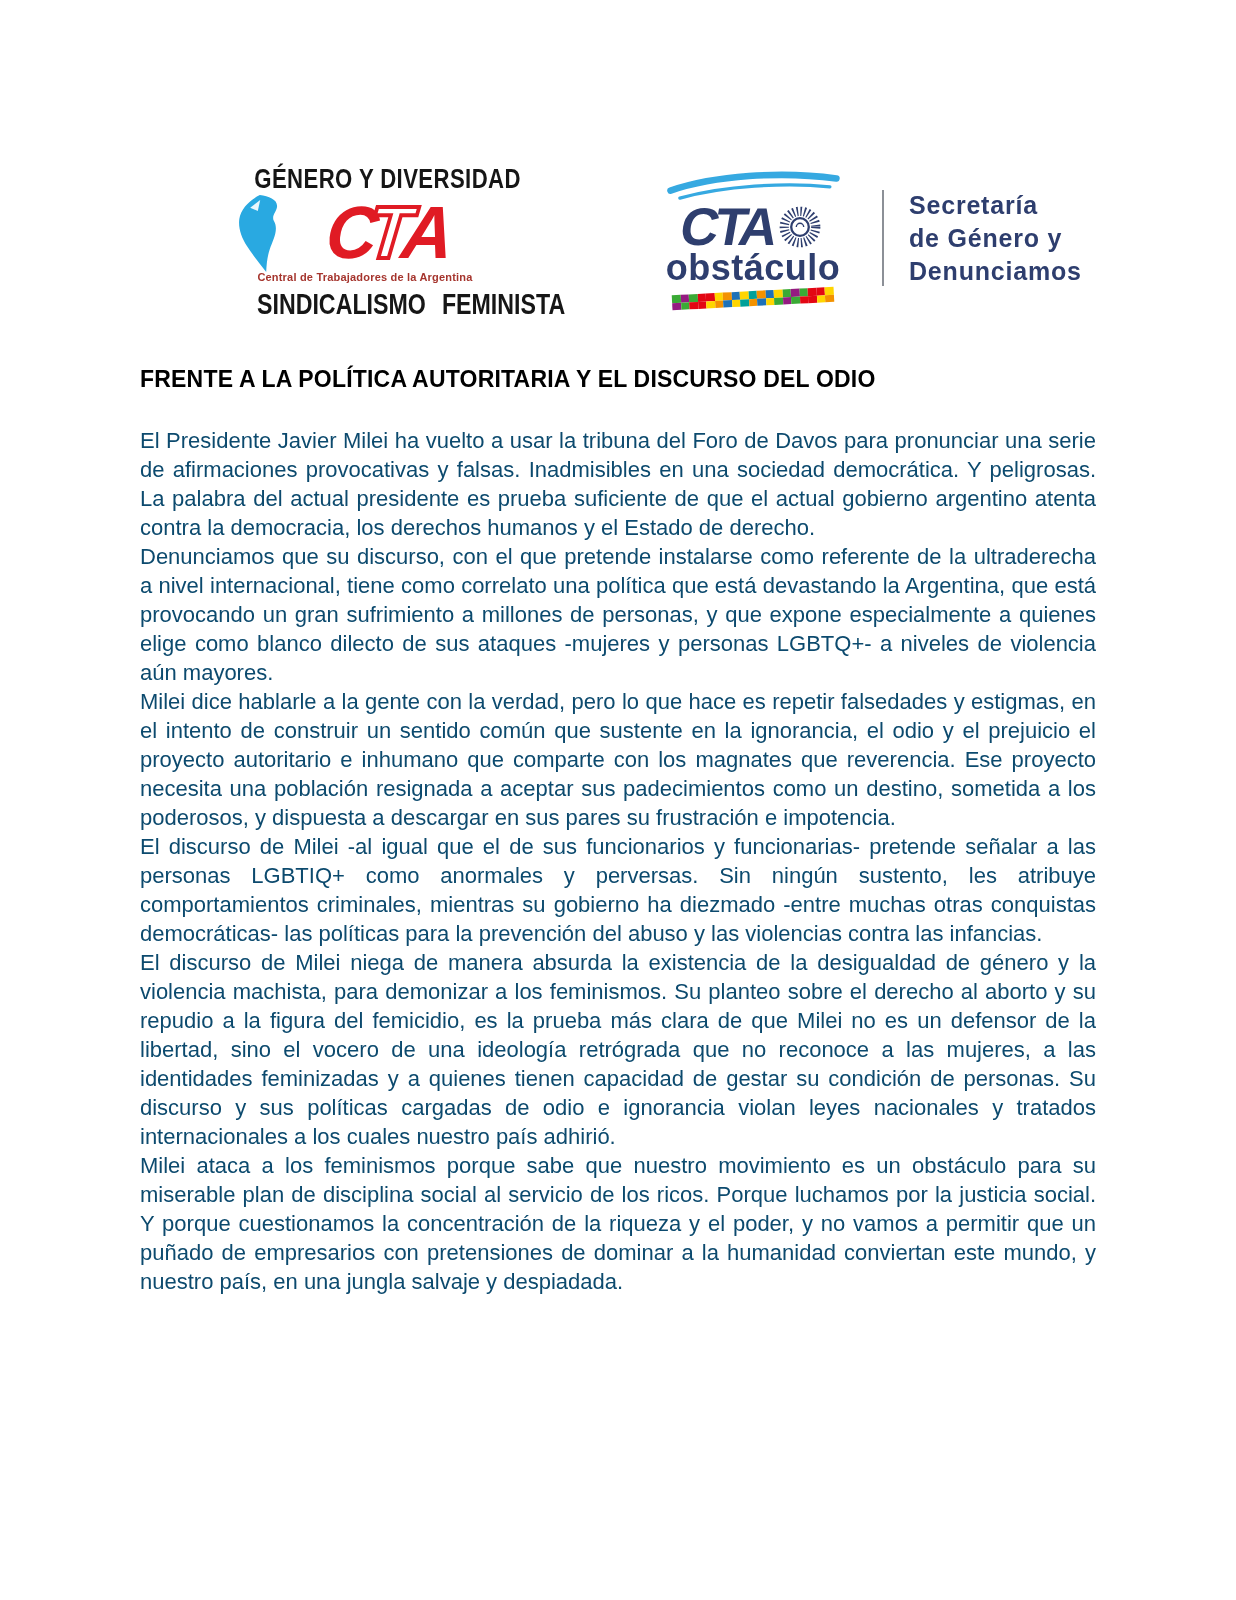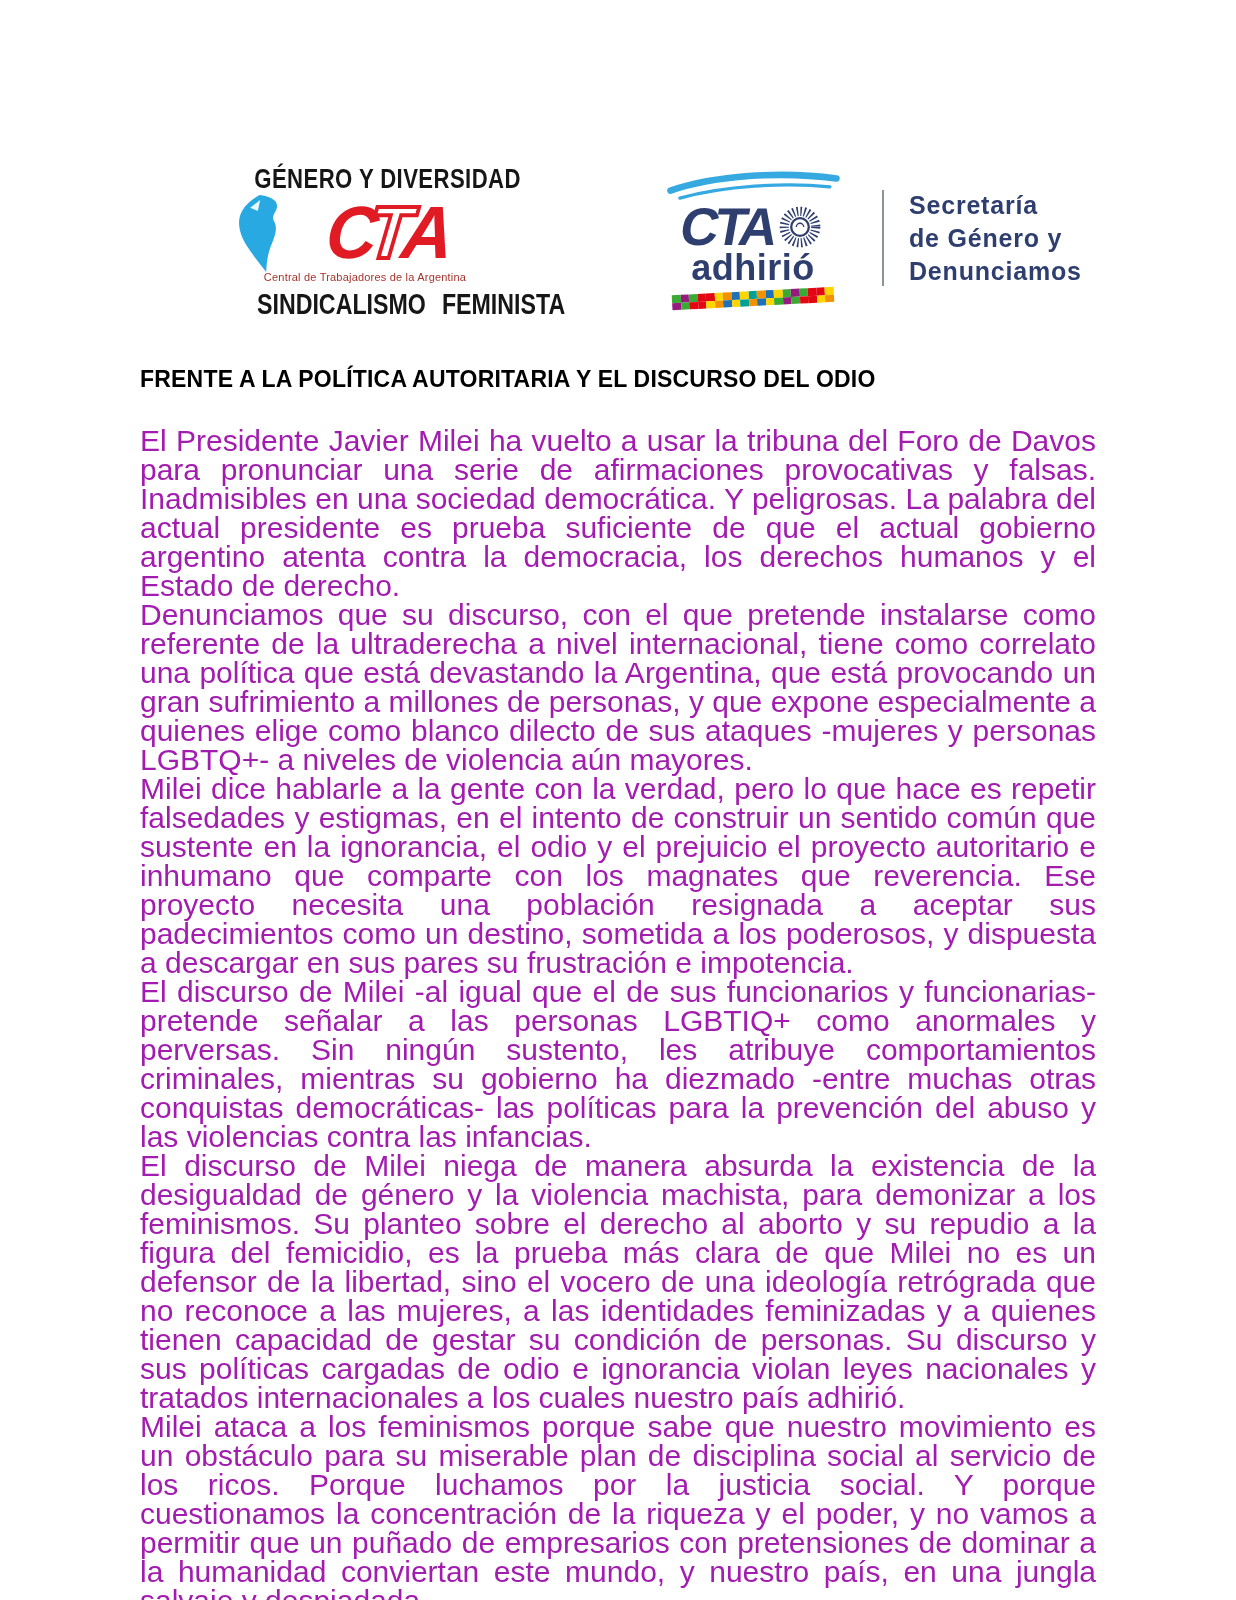--- a/index.html
+++ b/index.html
@@ -20,21 +20,21 @@
   .ll-letters {
     font-style:italic; font-weight:900; font-size:74px; line-height:70px;
     letter-spacing:-6px; margin-left:44px; white-space:nowrap;
     transform:skewX(-6deg) scaleX(0.96);
   }
   .ll-letter { color:#e01b24; }
   .ll-letter-t {
     color:#ffffff; -webkit-text-stroke:4px #e01b24;
     position:relative; z-index:2; margin:0 -4px;
   }
-  .ll-tagline { font-size:11px; font-weight:400; color:#a5342d; margin-top:1px; letter-spacing:0.2px; }
+  .ll-tagline { font-size:11px; font-weight:700; color:#a5342d; margin-top:1px; letter-spacing:0.2px; }
   .ll-bottom {
     font-weight:800; font-size:29px; color:#161616; white-space:nowrap;
     transform:scaleX(0.8); transform-origin:center; word-spacing:12px; margin-top:5px;
   }
 
   
   .logo-right { position:absolute; left:646px; top:170px; display:flex; align-items:center; }
   .rl-block { width:214px; text-align:center; }
   .rl-swoosh { display:block; margin:0 auto; }
   .rl-cta-row { display:flex; align-items:center; justify-content:center; gap:1px; margin-top:2px; }
@@ -44,21 +44,21 @@
   }
   .rl-autonoma { font-weight:800; font-size:36px; line-height:36px; color:#2e3e6e; margin-top:-2px; letter-spacing:0.5px; }
   .rl-mosaic { width:163px; margin:5px auto 0; display:flex; flex-wrap:wrap; transform:rotate(-3deg); }
   .mcell { width:8.5px; height:7.5px; display:block; }
   .rl-divider { width:2px; height:96px; background:#8c9097; margin:0 25px 0 22px; }
   .rl-secretaria { text-align:left; color:#2e3e6e; font-size:25px; line-height:33px; font-weight:600; letter-spacing:0.8px; }
 
   
   .doc-body { position:absolute; left:140px; top:366px; width:956px; color:#000; }
   .doc-title { font-size:23px; font-weight:700; margin:0 0 33px 0; letter-spacing:0.2px; }
-  .doc-body p { font-size:30px; line-height:29px; text-align:justify; margin:0; color:#a21caf; }
+  .doc-body p { font-size:22px; line-height:29px; text-align:justify; margin:0; color:#0c4a6e; }
 </style>
 </head>
 <body>
 
 <div class="page">
 
   <div class="logo-left">
     <div class="ll-top">GÉNERO Y DIVERSIDAD</div>
     <div class="ll-cta-row">
       <svg class="ll-map" width="58" height="92" viewBox="0 0 70 100">
@@ -80,21 +80,21 @@
         <path d="M18 30 C 65 17, 130 13, 178 18" fill="none" stroke="#36a9e1" stroke-width="3.5" stroke-linecap="round"></path>
       </svg>
       <div class="rl-cta-row">
         <span class="rl-cta">CTA</span>
         <svg width="50" height="50" viewBox="0 0 54 54">
           <circle cx="27" cy="27" r="17" fill="none" stroke="#2e3e6e" stroke-width="10" stroke-dasharray="1.6 2.4"></circle>
           <circle cx="27" cy="27" r="9.5" fill="#ffffff" stroke="#2e3e6e" stroke-width="2.5"></circle>
           <path d="M23 27 a4 4 0 0 1 8 0" fill="none" stroke="#2e3e6e" stroke-width="1.5"></path>
         </svg>
       </div>
-      <div class="rl-autonoma">adhirió</div>
+      <div class="rl-autonoma">obstáculo</div>
       <div class="rl-mosaic">
           <span class="mcell" style="background: rgb(58, 170, 53);"></span>
           <span class="mcell" style="background: rgb(149, 27, 129);"></span>
           <span class="mcell" style="background: rgb(58, 170, 53);"></span>
           <span class="mcell" style="background: rgb(227, 6, 19);"></span>
           <span class="mcell" style="background: rgb(227, 6, 19);"></span>
           <span class="mcell" style="background: rgb(255, 213, 0);"></span>
           <span class="mcell" style="background: rgb(243, 146, 0);"></span>
           <span class="mcell" style="background: rgb(29, 113, 184);"></span>
           <span class="mcell" style="background: rgb(255, 213, 0);"></span>

